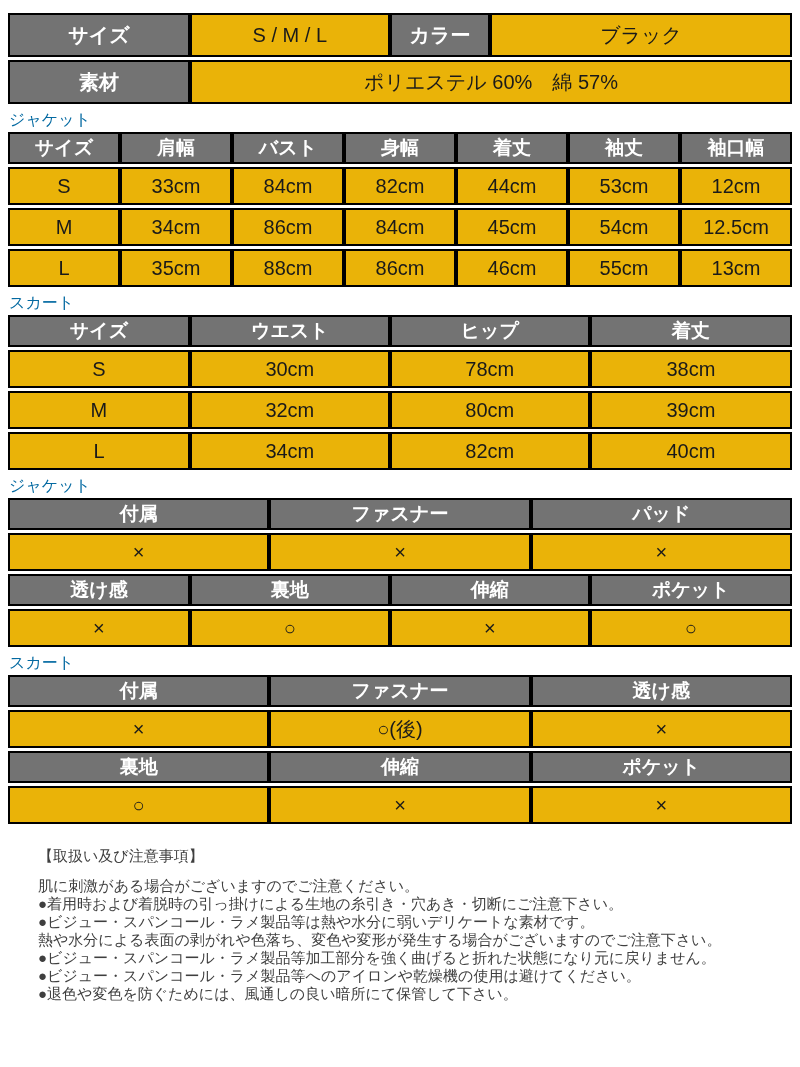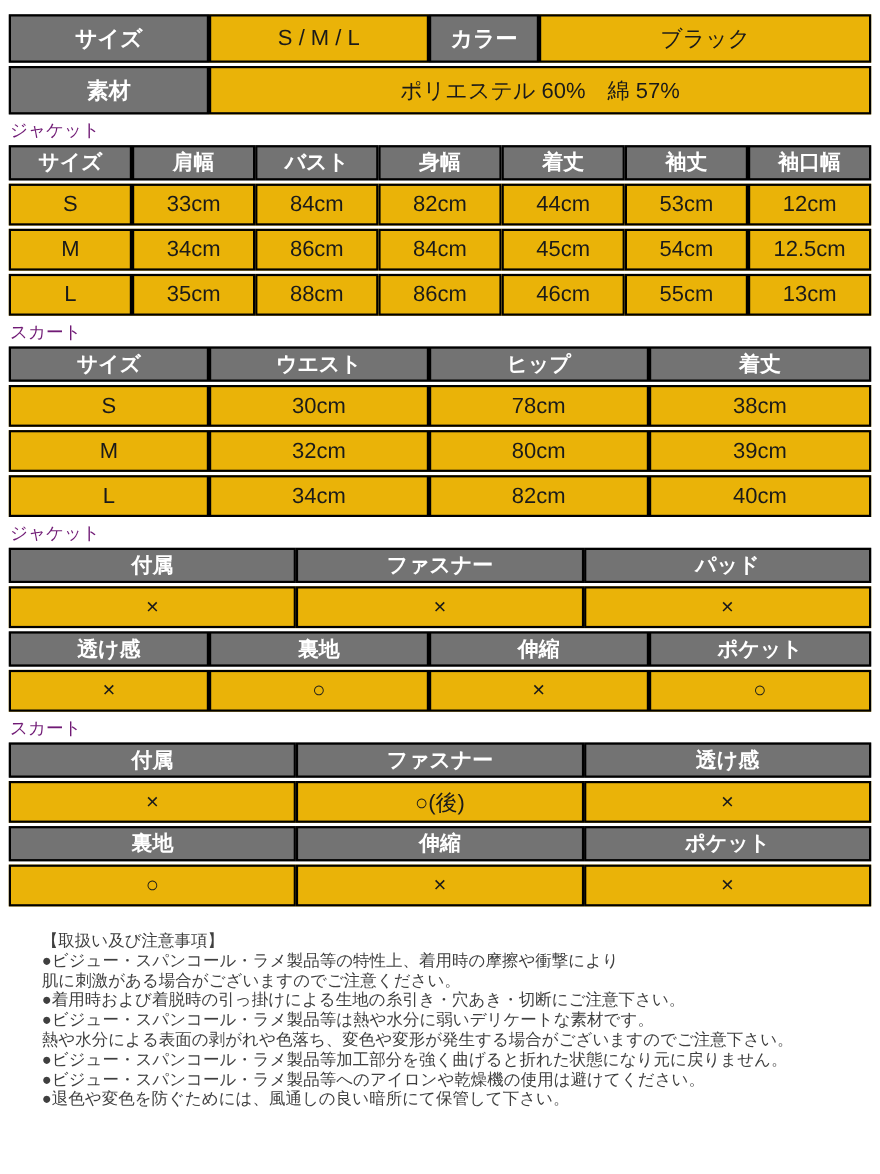--- a/index.html
+++ b/index.html
@@ -40,32 +40,32 @@
     font-size: 20px;
     font-weight: normal;
   }
   .info th, .info td { height: 40px; font-size: 20px; }
   .size th, .detail th { height: 28px; }
   .size td, .detail td { height: 34px; }
   .detail.stack { margin-top: -3px; }
   .section-label {
     font-size: 16px;
     line-height: 19px;
-    color: #701a75;
+    color: #0369a1;
     margin: 3px 0 0 1px;
   }
   .notes {
     margin-top: 20px;
     padding-left: 30px;
     padding-right: 8px;
     color: #3f3f3f;
     font-size: 15px;
     line-height: 18px;
   }
-  .notes .note-title { margin-bottom: 0; }
+  .notes .note-title { margin-bottom: 12px; }
   .note-line { white-space: nowrap; }
 </style>
 </head>
 <body>
 
 <div class="wrap">
 
   <table class="tbl info">
     <colgroup>
       <col style="width:23.2%">
@@ -233,21 +233,20 @@
           <td>○</td>
           <td>×</td>
           <td>×</td>
         </tr>
   </tbody>
     </table>
 
   <div class="notes">
     <div class="note-title">【取扱い及び注意事項】</div>
     <div>
-        <div class="note-line">●ビジュー・スパンコール・ラメ製品等の特性上、着用時の摩擦や衝撃により</div>
         <div class="note-line">肌に刺激がある場合がございますのでご注意ください。</div>
         <div class="note-line">●着用時および着脱時の引っ掛けによる生地の糸引き・穴あき・切断にご注意下さい。</div>
         <div class="note-line">●ビジュー・スパンコール・ラメ製品等は熱や水分に弱いデリケートな素材です。</div>
         <div class="note-line">熱や水分による表面の剥がれや色落ち、変色や変形が発生する場合がございますのでご注意下さい。</div>
         <div class="note-line">●ビジュー・スパンコール・ラメ製品等加工部分を強く曲げると折れた状態になり元に戻りません。</div>
         <div class="note-line">●ビジュー・スパンコール・ラメ製品等へのアイロンや乾燥機の使用は避けてください。</div>
         <div class="note-line">●退色や変色を防ぐためには、風通しの良い暗所にて保管して下さい。</div>
       </div>
   </div>
 

